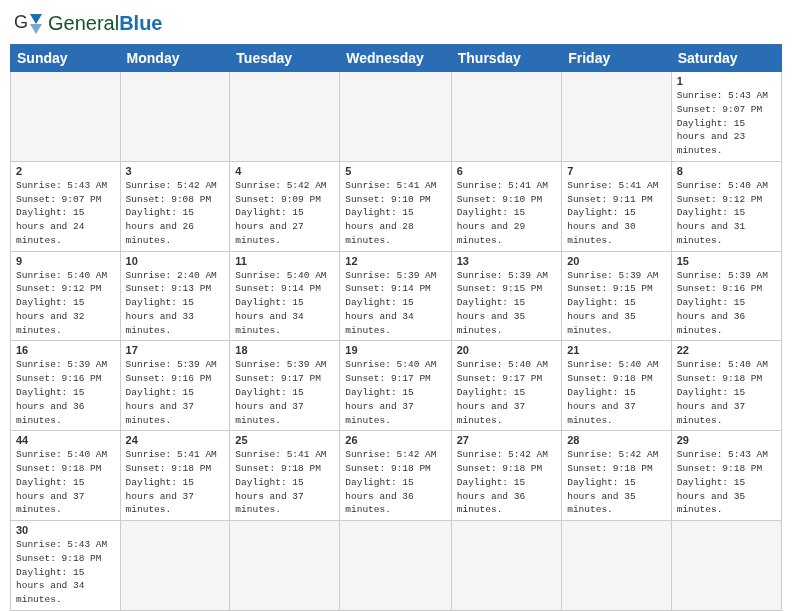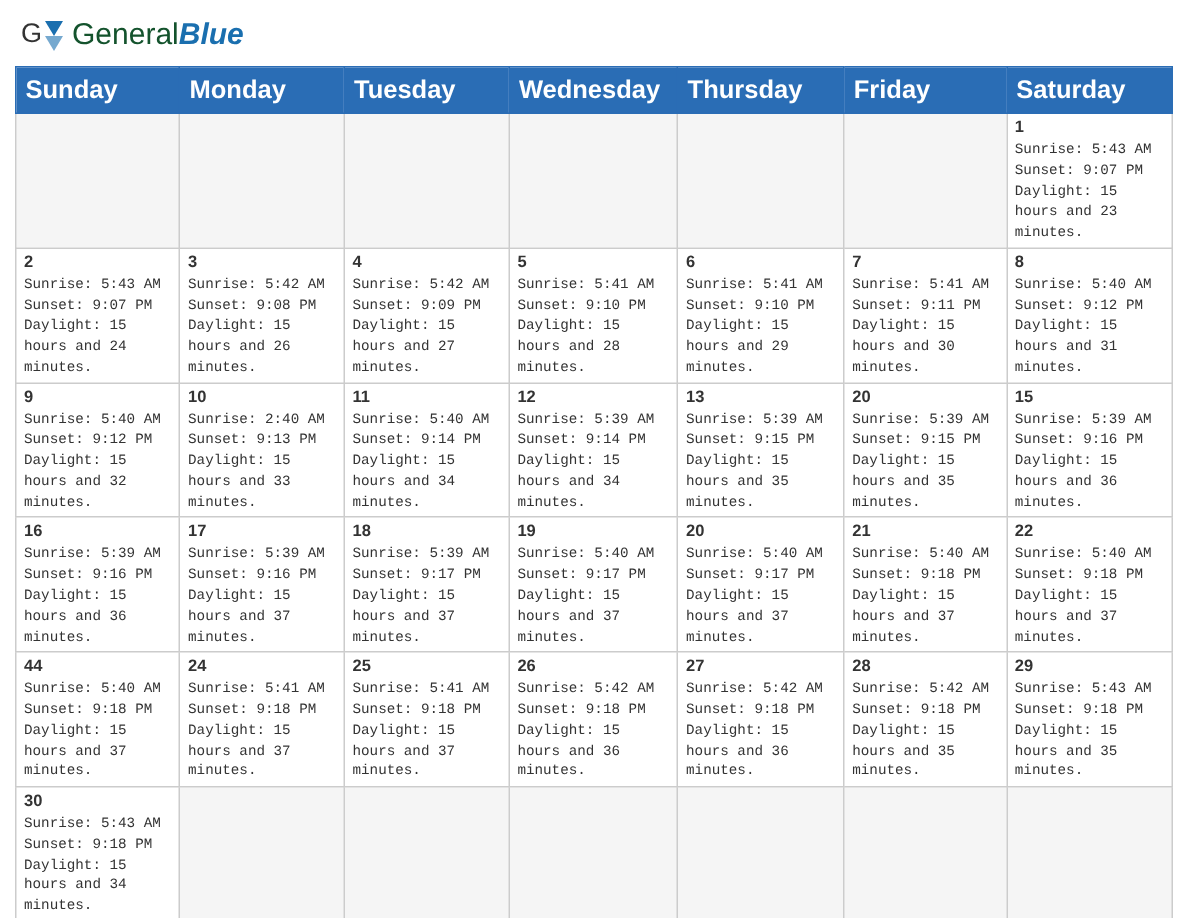--- a/index.html
+++ b/index.html
@@ -41,21 +41,21 @@
       margin-top: 2px;
     }
     .calendar {
       width: 100%;
       border-collapse: collapse;
       border: 1px solid #bbb;
     }
     .calendar th {
       background-color: #2a6db5;
       color: #fff;
-      font-size: 17px;
+      font-size: 14px;
       font-weight: bold;
       text-align: left;
       padding: 5px 6px;
       border: 1px solid #2a6db5;
     }
     .calendar td {
       vertical-align: top;
       border: 1px solid #ccc;
       padding: 3px 5px;
       width: 113px;
@@ -87,21 +87,21 @@
 <body>
 
 <div class="header-area">
   <div class="logo">
     <svg class="logo-icon" viewBox="0 0 30 26">
       <text x="0" y="18" font-size="18" font-family="Arial" fill="#333" font-weight="normal">G</text>
       <polygon points="16,4 28,4 22,14" fill="#1a6faf"></polygon>
       <polygon points="16,14 28,14 22,24" fill="#1a6faf" opacity="0.6"></polygon>
     </svg>
     <div>
-      <span style="font-size:20px;color:#14532d;font-weight:normal;">General</span><span style="font-size:20px;color:#1a6faf;font-weight:bold;font-style:italic;">Blue</span>
+      <span style="font-size:20px;color:#14532d;font-weight:normal;">General</span><span style="font-size:20px;color:#1a6faf;font-weight:bold;">Blue</span>
     </div>
   </div>
   <div class="title-area">
     <div class="month-title"></div>
     <div class="subtitle"></div>
   </div>
 </div>
 
 <table class="calendar">
   <thead>

